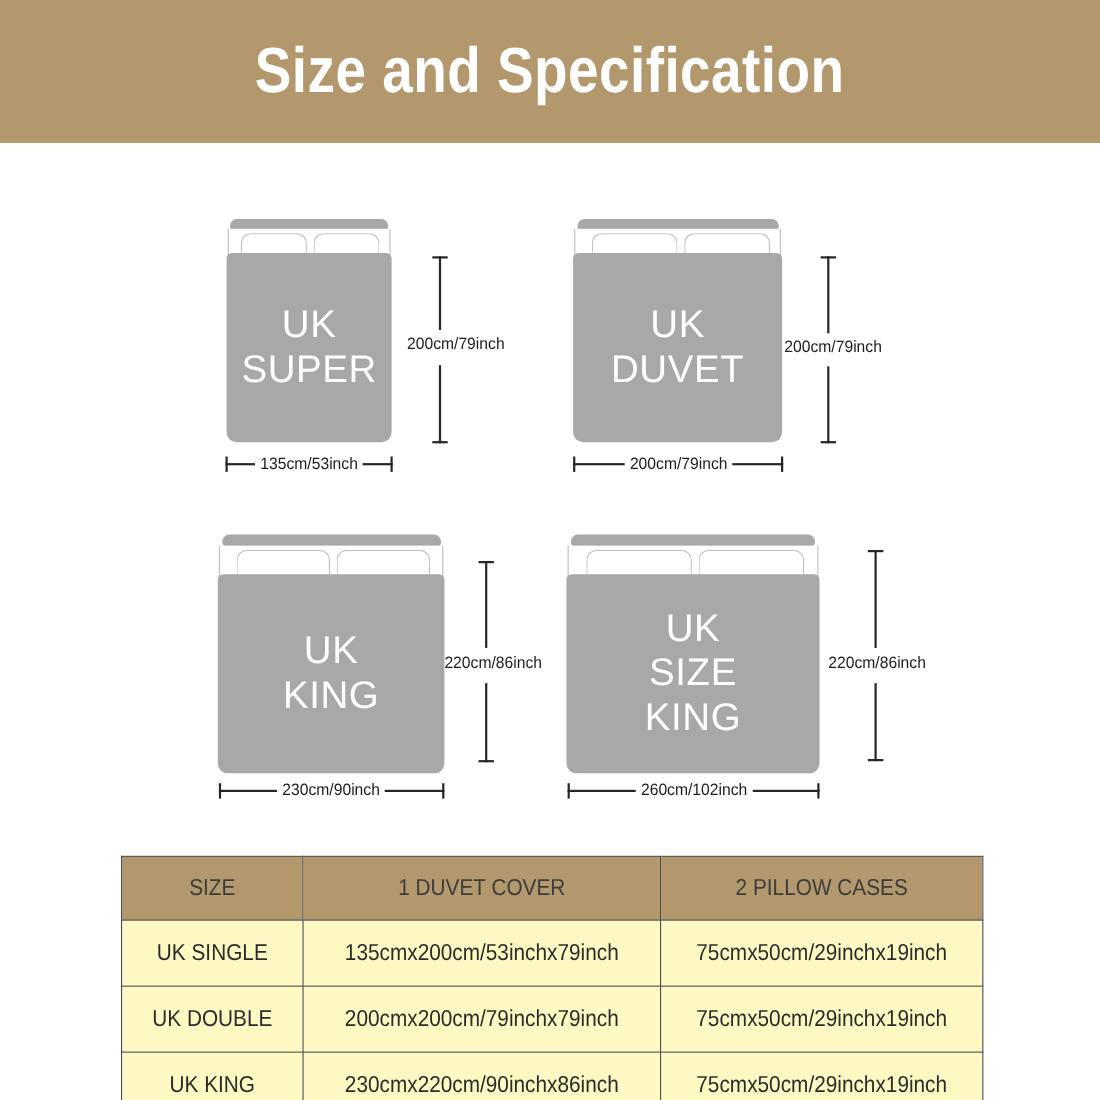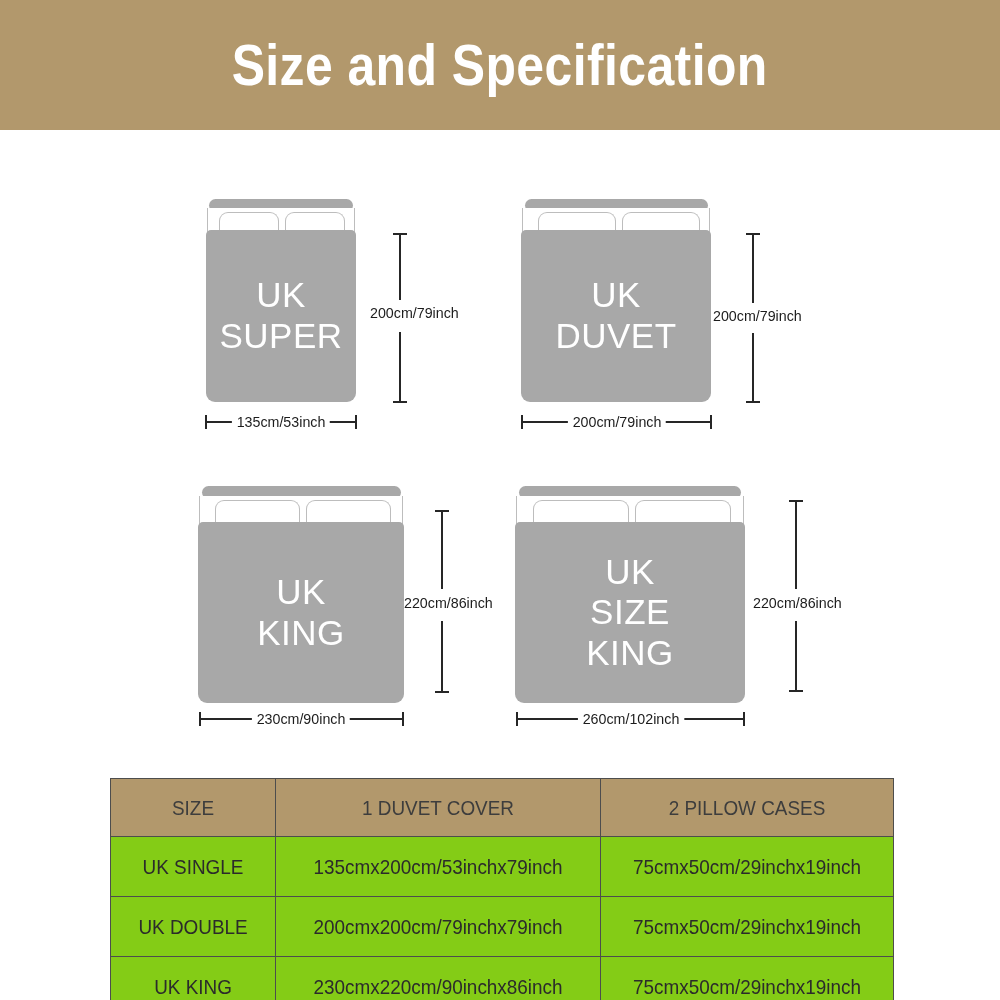--- a/index.html
+++ b/index.html
@@ -135,21 +135,21 @@
     padding:11px;
     height:37px;
     white-space:nowrap;
     overflow:hidden;
   }
   .spec-table thead th{
     background:#b2986c;
     color:#3d3d3d;
     height:35px;
   }
-  .spec-table tbody td{background:#84cc16;}
+  .spec-table tbody td{background:#fef9c3;}
   .col-size{width:165px;}
   .col-duvet{width:325px;}
   .col-pillow{width:293px;}
   .cell-txt{
     display:block;
     transform:scaleX(0.9);
     transform-origin:center center;
   }
   .cell-txt.tight{transform:scaleX(0.82);}
 </style>

